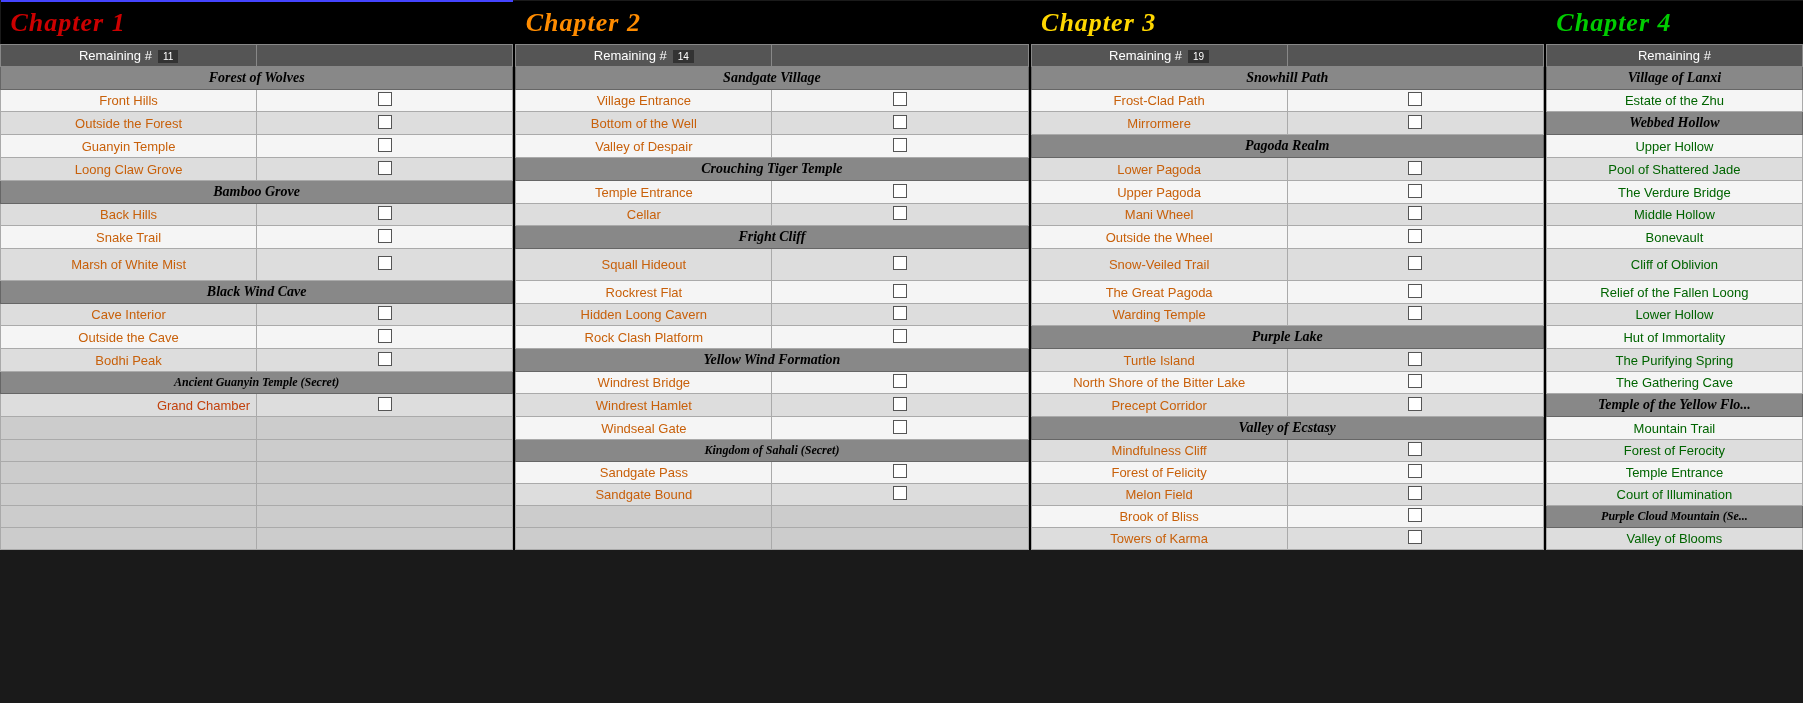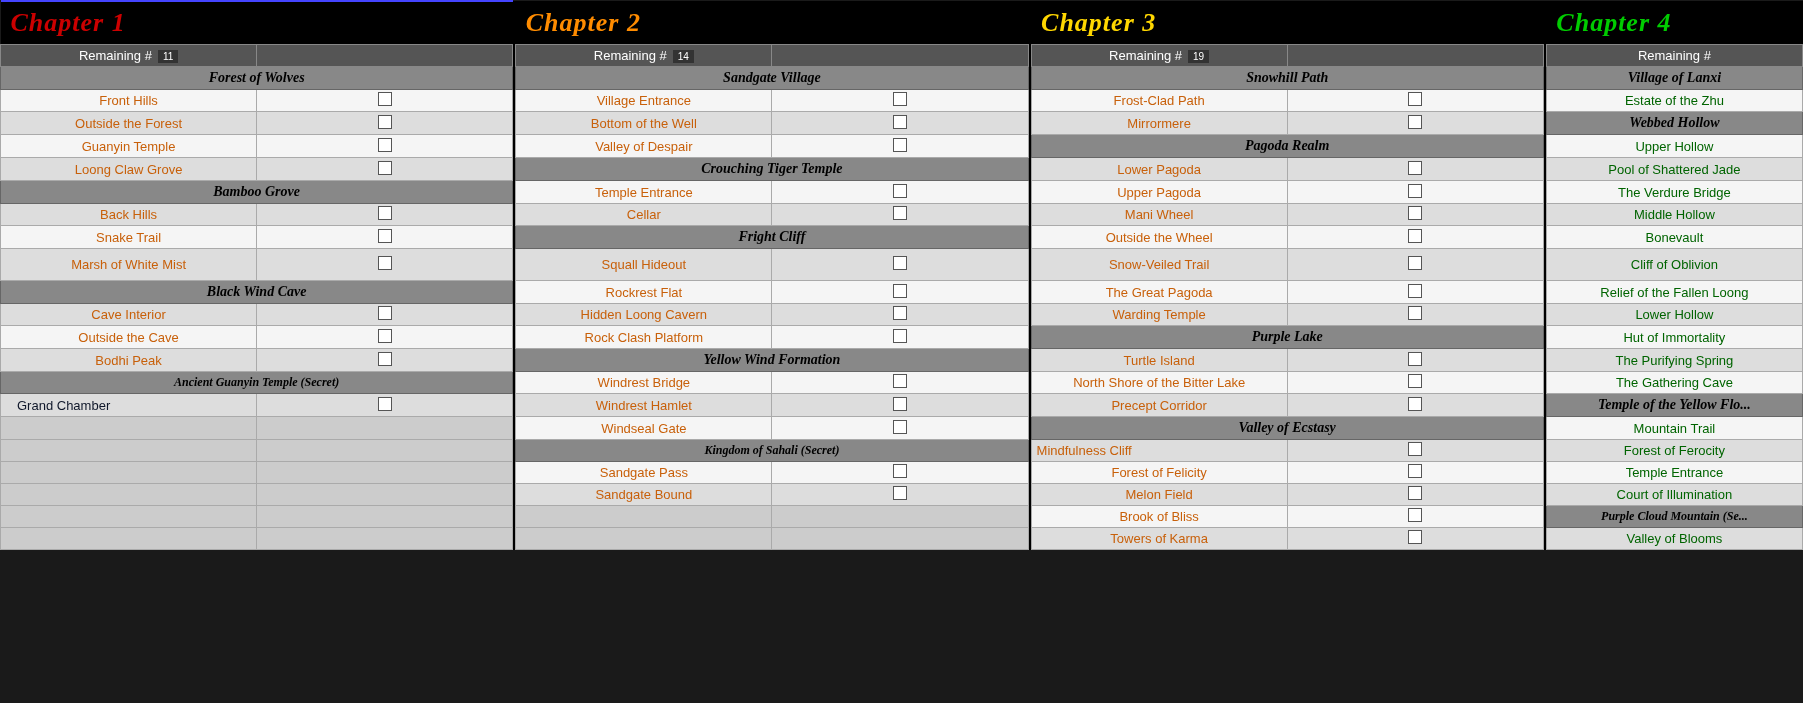--- a/index.html
+++ b/index.html
@@ -209,41 +209,41 @@
       </tr>
       <tr class="data-row alt">
         <td colspan="2" style="background: rgb(136, 136, 136); color: rgb(0, 0, 0); font-weight: bold; font-family: &quot;Times New Roman&quot;, serif; font-style: italic; font-size: 12px; padding: 3px 8px; border: 1px solid rgb(102, 102, 102); text-align: center;">Ancient Guanyin Temple (Secret)</td>
         <td style="text-align: center; color: rgb(200, 96, 10); padding: 2px 5px; border: 1px solid rgb(170, 170, 170);">Windrest Bridge</td>
         <td class="checkbox-cell"><span class="check-box"></span></td>
         <td style="text-align: center; color: rgb(200, 96, 10); padding: 2px 5px; border: 1px solid rgb(170, 170, 170);">North Shore of the Bitter Lake</td>
         <td class="checkbox-cell"><span class="check-box"></span></td>
         <td style="text-align: center; color: rgb(0, 100, 0); padding: 2px 5px; border: 1px solid rgb(170, 170, 170);">The Gathering Cave</td>
       </tr>
       <tr class="data-row">
-        <td style="text-align: left; color: #0f172a; padding: 2px 16px; border: 1px solid rgb(170, 170, 170);">Grand Chamber</td>
+        <td style="text-align: right; color: #c2410c; padding: 2px 6px; border: 1px solid rgb(170, 170, 170);">Grand Chamber</td>
         <td class="checkbox-cell"><span class="check-box"></span></td>
         <td style="text-align: center; color: rgb(200, 96, 10); padding: 2px 5px; border: 1px solid rgb(170, 170, 170);">Windrest Hamlet</td>
         <td class="checkbox-cell"><span class="check-box"></span></td>
         <td style="text-align: center; color: rgb(200, 96, 10); padding: 2px 5px; border: 1px solid rgb(170, 170, 170);">Precept Corridor</td>
         <td class="checkbox-cell"><span class="check-box"></span></td>
         <td colspan="1" style="background: rgb(136, 136, 136); color: rgb(0, 0, 0); font-weight: bold; font-family: &quot;Times New Roman&quot;, serif; font-style: italic; font-size: 14px; padding: 3px 8px; border: 1px solid rgb(102, 102, 102); text-align: center;">Temple of the Yellow Flo...</td>
       </tr>
       <tr class="data-row alt">
         <td class="empty-row-cell" colspan="1" style="background: rgb(204, 204, 204);"></td>
         <td style="background: rgb(204, 204, 204);"></td>
         <td style="text-align: center; color: rgb(200, 96, 10); padding: 2px 5px; border: 1px solid rgb(170, 170, 170);">Windseal Gate</td>
         <td class="checkbox-cell"><span class="check-box"></span></td>
         <td colspan="2" style="background: rgb(136, 136, 136); color: rgb(0, 0, 0); font-weight: bold; font-family: &quot;Times New Roman&quot;, serif; font-style: italic; font-size: 14px; padding: 3px 8px; border: 1px solid rgb(102, 102, 102); text-align: center;">Valley of Ecstasy</td>
         <td style="text-align: center; color: rgb(0, 100, 0); padding: 2px 5px; border: 1px solid rgb(170, 170, 170);">Mountain Trail</td>
       </tr>
       <tr class="data-row">
         <td class="empty-row-cell" colspan="1" style="background: rgb(204, 204, 204);"></td>
         <td style="background: rgb(204, 204, 204);"></td>
         <td colspan="2" style="background: rgb(136, 136, 136); color: rgb(0, 0, 0); font-weight: bold; font-family: &quot;Times New Roman&quot;, serif; font-style: italic; font-size: 12px; padding: 3px 8px; border: 1px solid rgb(102, 102, 102); text-align: center;">Kingdom of Sahali (Secret)</td>
-        <td style="text-align: left; color: rgb(200, 96, 10); padding: 2px 5px; border: 1px solid rgb(170, 170, 170);">Mindfulness Cliff</td>
+        <td style="text-align: center; color: rgb(200, 96, 10); padding: 2px 5px; border: 1px solid rgb(170, 170, 170);">Mindfulness Cliff</td>
         <td class="checkbox-cell"><span class="check-box"></span></td>
         <td style="text-align: center; color: rgb(0, 100, 0); padding: 2px 5px; border: 1px solid rgb(170, 170, 170);">Forest of Ferocity</td>
       </tr>
       <tr class="data-row alt">
         <td class="empty-row-cell" colspan="1" style="background: rgb(204, 204, 204);"></td>
         <td style="background: rgb(204, 204, 204);"></td>
         <td style="text-align: center; color: rgb(200, 96, 10); padding: 2px 5px; border: 1px solid rgb(170, 170, 170);">Sandgate Pass</td>
         <td class="checkbox-cell"><span class="check-box"></span></td>
         <td style="text-align: center; color: rgb(200, 96, 10); padding: 2px 5px; border: 1px solid rgb(170, 170, 170);">Forest of Felicity</td>
         <td class="checkbox-cell"><span class="check-box"></span></td>

